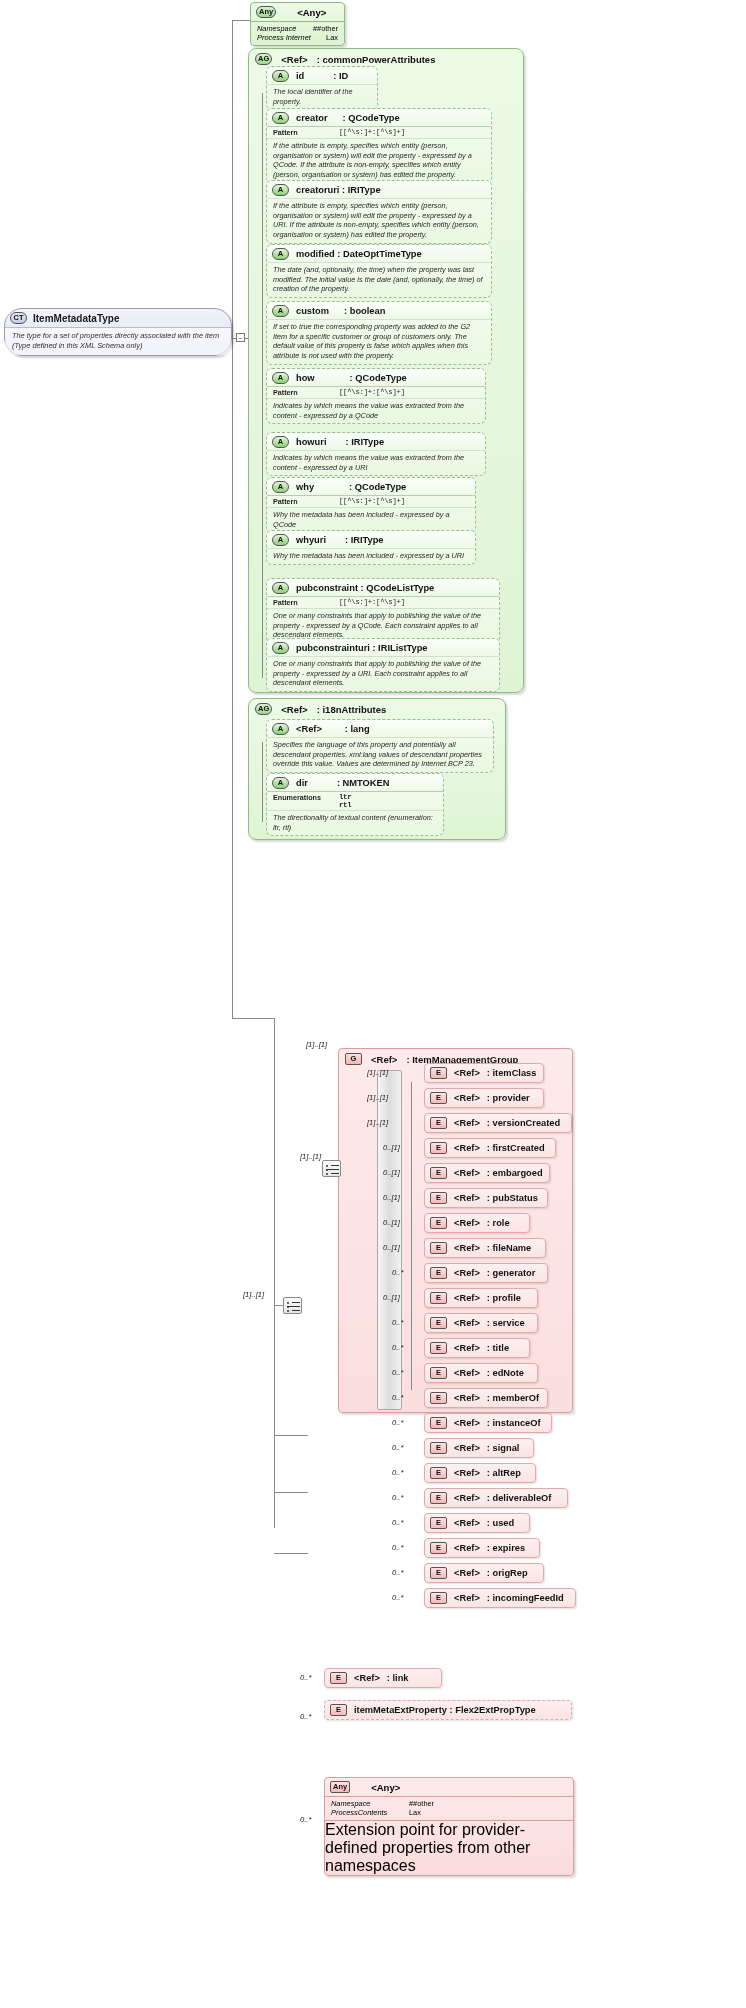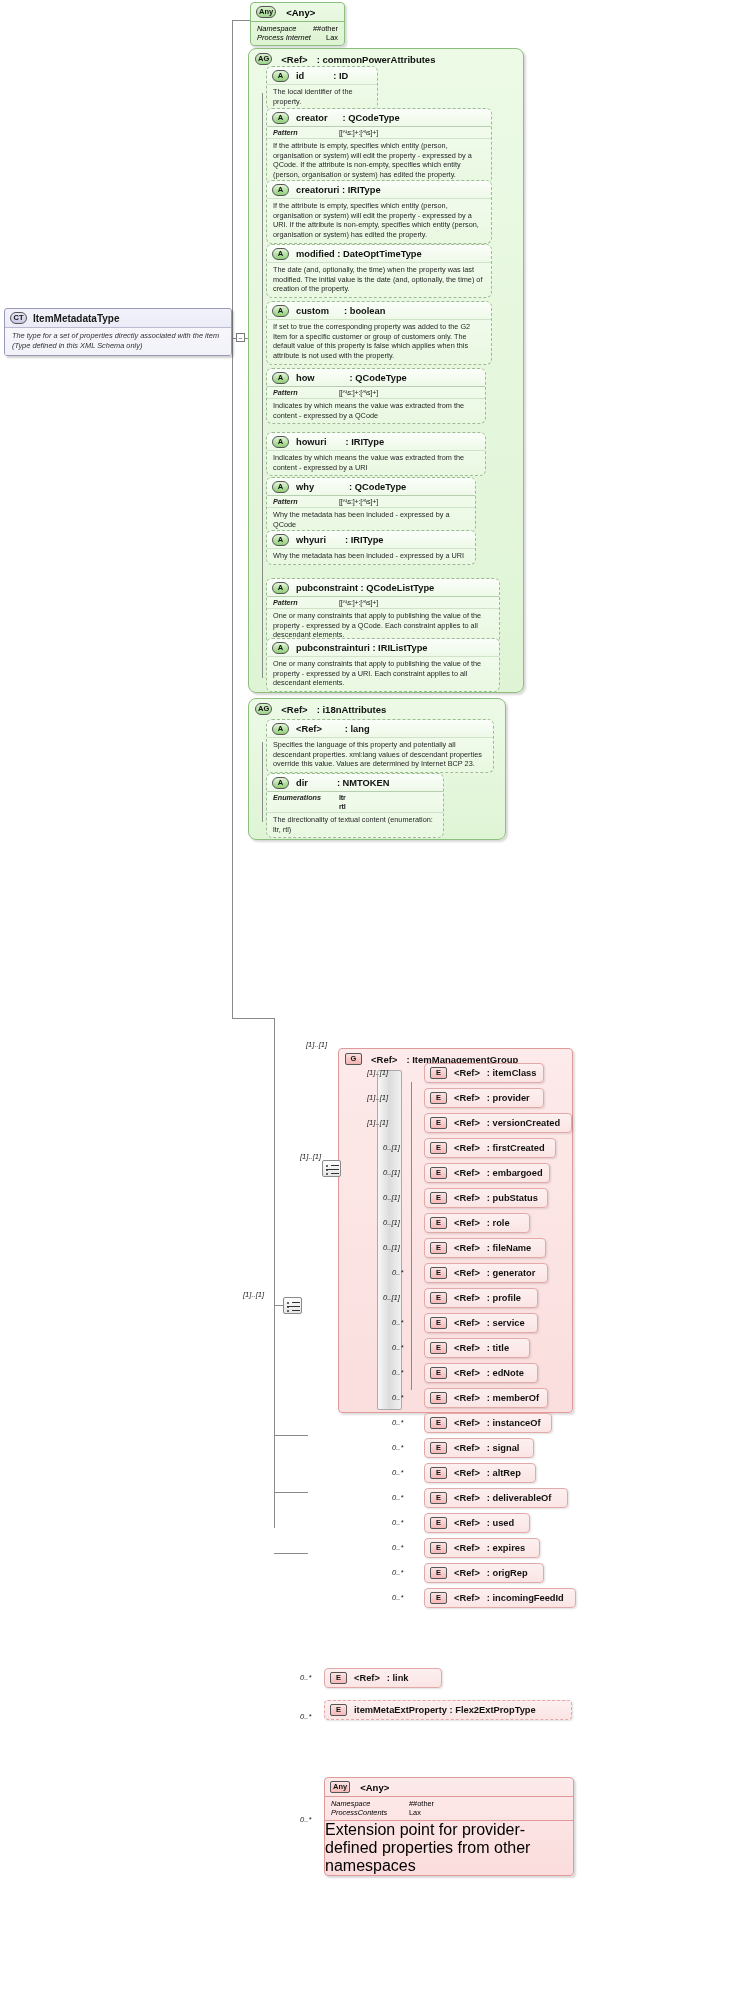--- a/index.html
+++ b/index.html
@@ -12,21 +12,21 @@
     position: relative;
     width: 746px;
     height: 2008px;
     overflow: hidden;
     background: #fff;
   }
 
   
   .node {
     position: absolute;
-    border-radius: 3px;
+    border-radius: 18px;
     border: 1px solid #9a9ab8;
     box-shadow: 2px 2px 2px rgba(0,0,0,0.18);
     background: #fff;
   }
   .node-hdr {
     display: flex;
     align-items: center;
     gap: 6px;
     padding: 3px 6px 3px 5px;
     font-size: 9.5px;
@@ -134,25 +134,26 @@
   }
   .attr .a-name { min-width: 0; }
   .attr .facet {
     display: flex;
     gap: 10px;
     border-top: 1px solid #b7cfae;
     padding: 1px 6px 1px 6px;
     font-size: 7.2px;
     color: #1d1d1d;
   }
-  .attr .facet .f-label { font-style: italic; font-weight: bold; min-width: 56px; }
-  .attr .facet .f-val { font-family: Liberation Sans, sans-serif; letter-spacing: -0.2px; }
+  .attr .facet .f-label { font-weight: bold; min-width: 56px; }
+  .attr .facet .f-val { font-family: Liberation Mono, monospace; letter-spacing: -0.2px; }
   .attr .desc {
     padding: 2px 7px 3px 6px;
     font-size: 7.3px;
+    font-style: italic;
     line-height: 1.32;
     color: #262626;
     border-top: 1px solid #cfe3c7;
   }
 
   
   .elem {
     position: absolute;
     border: 1px solid #e3a9a9;
     border-radius: 4px;
@@ -181,21 +182,21 @@
 
   
   .anybox {
     position: absolute;
     border: 1px solid #8cbf7e;
     background: linear-gradient(#ecfae6,#ddf3d2);
     box-shadow: 2px 2px 2px rgba(0,0,0,0.15);
     border-radius: 4px;
   }
   .anybox .any-hdr {
-    display: flex; align-items: center; gap: 10px;
+    display: flex; align-items: center; gap: 21px;
     padding: 3px 4px 3px 5px;
     font-size: 9.5px; font-weight: bold; white-space: nowrap;
   }
   .anybox .any-rows {
     border-top: 1px solid #8cbf7e;
     padding: 2px 6px 3px 6px;
     font-size: 7.4px;
   }
   .anybox .any-row { display: flex; }
   .anybox .any-row .k { font-style: italic; width: 78px; }

